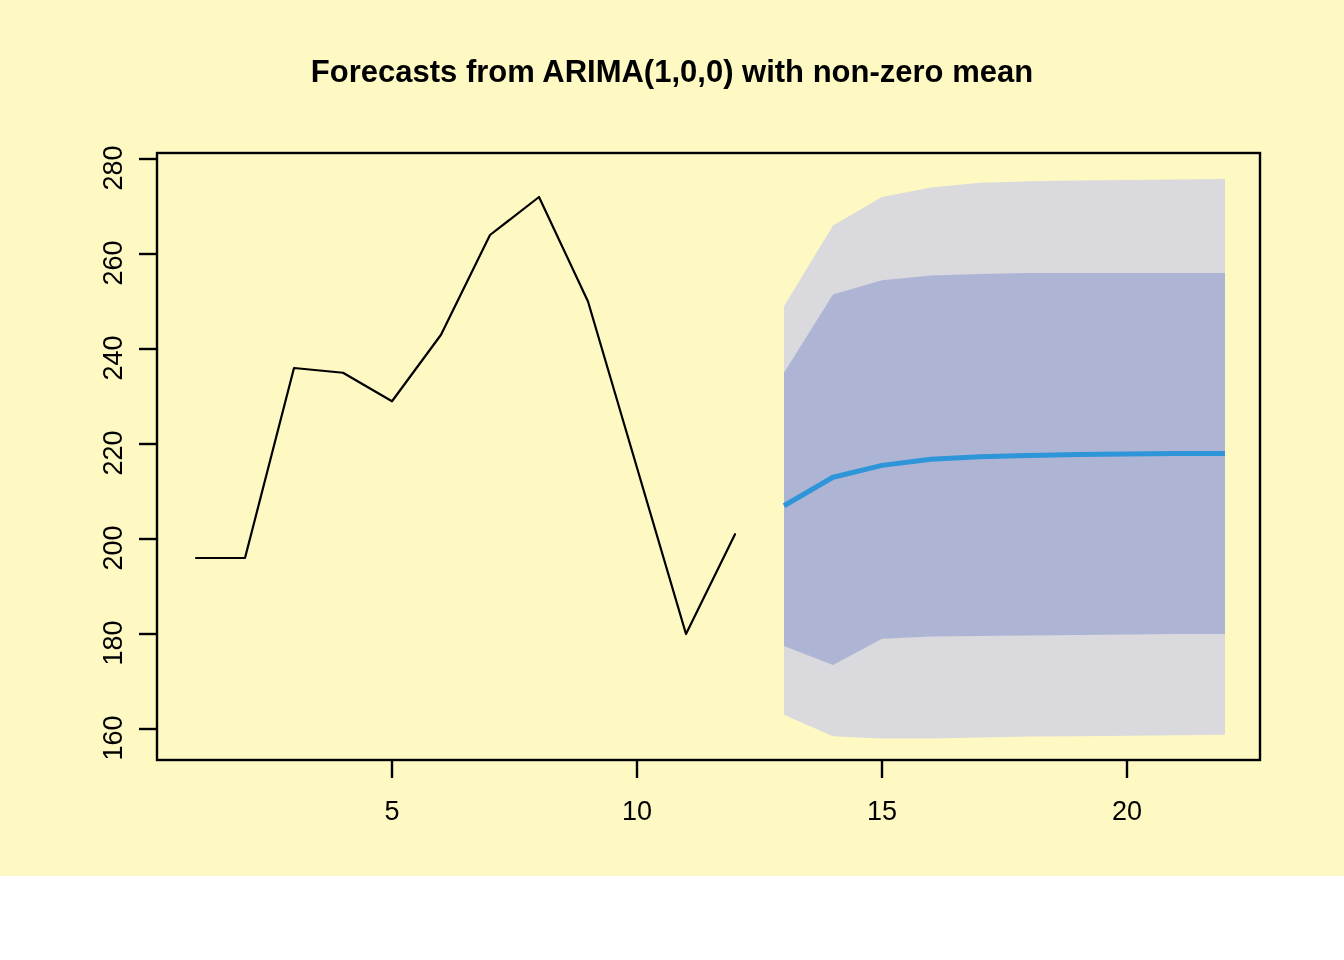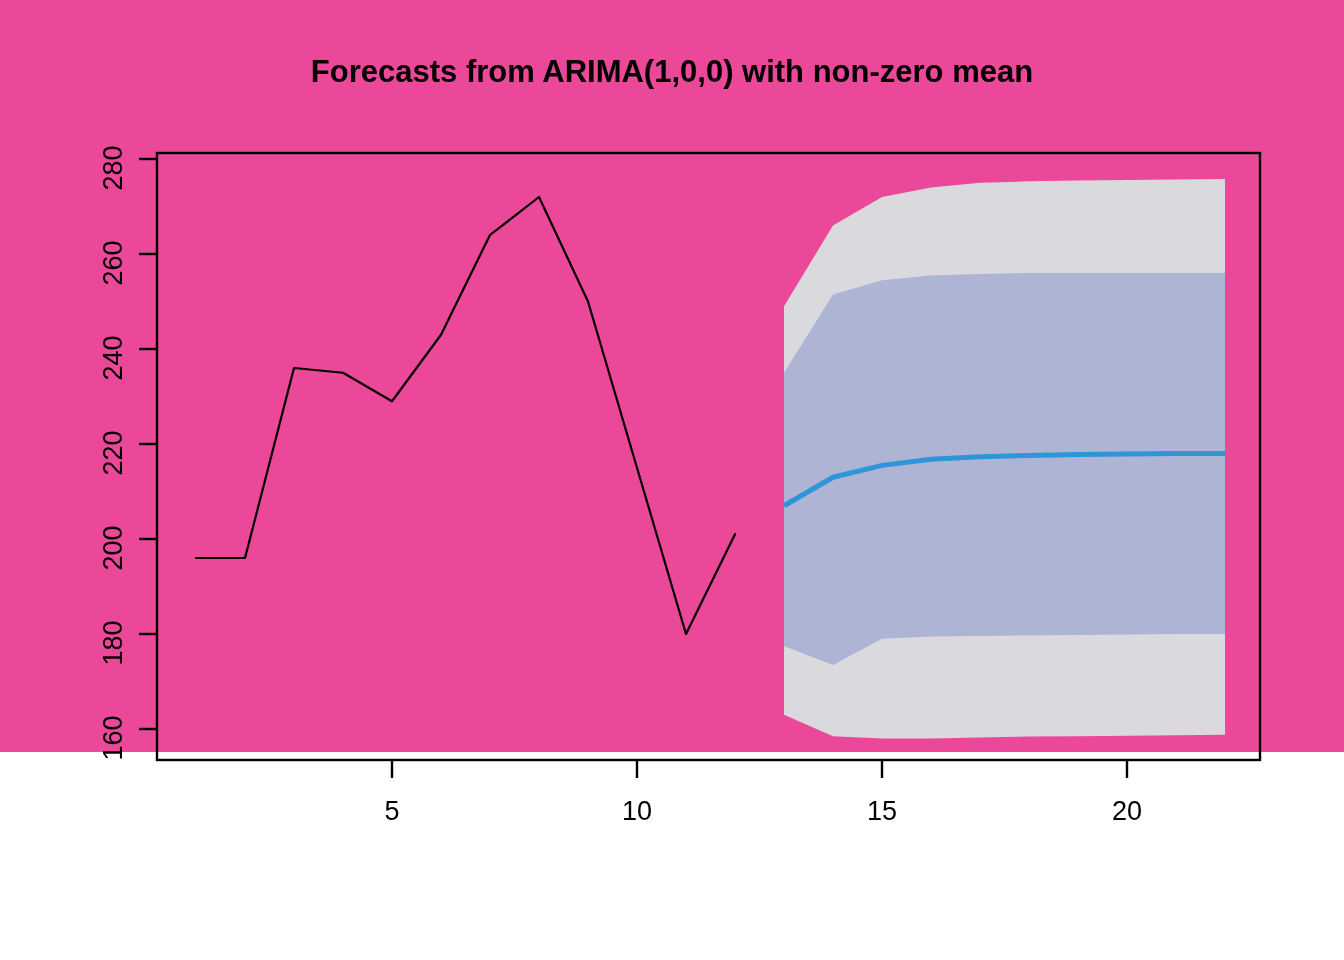--- a/index.html
+++ b/index.html
@@ -1,18 +1,18 @@
 <!DOCTYPE html>
 <html><head>
 <meta charset="utf-8">
 <title>Forecasts from ARIMA</title>
 <style>
   html,body{margin:0;padding:0;background:#ffffff;}
   body{width:1344px;height:960px;font-family:"Liberation Sans",sans-serif;overflow:hidden;}
-  #root{position:relative;width:1344px;height:752px;background:#ec4899;}
+  #root{position:relative;width:1344px;height:876px;background:#fef9c3;}
   #plot-title{
     position:absolute;left:0;top:54px;width:1344px;text-align:center;
     font-family:"Liberation Sans",sans-serif;font-weight:bold;font-size:31px;
     color:#000000;letter-spacing:0px;white-space:nowrap;
   }
   #chart-area{position:absolute;left:0;top:0;width:1344px;height:960px;}
   svg{display:block;}
   .axis-tick-label{
     font-family:"Liberation Sans",sans-serif;font-size:27px;fill:#000000;
   }

